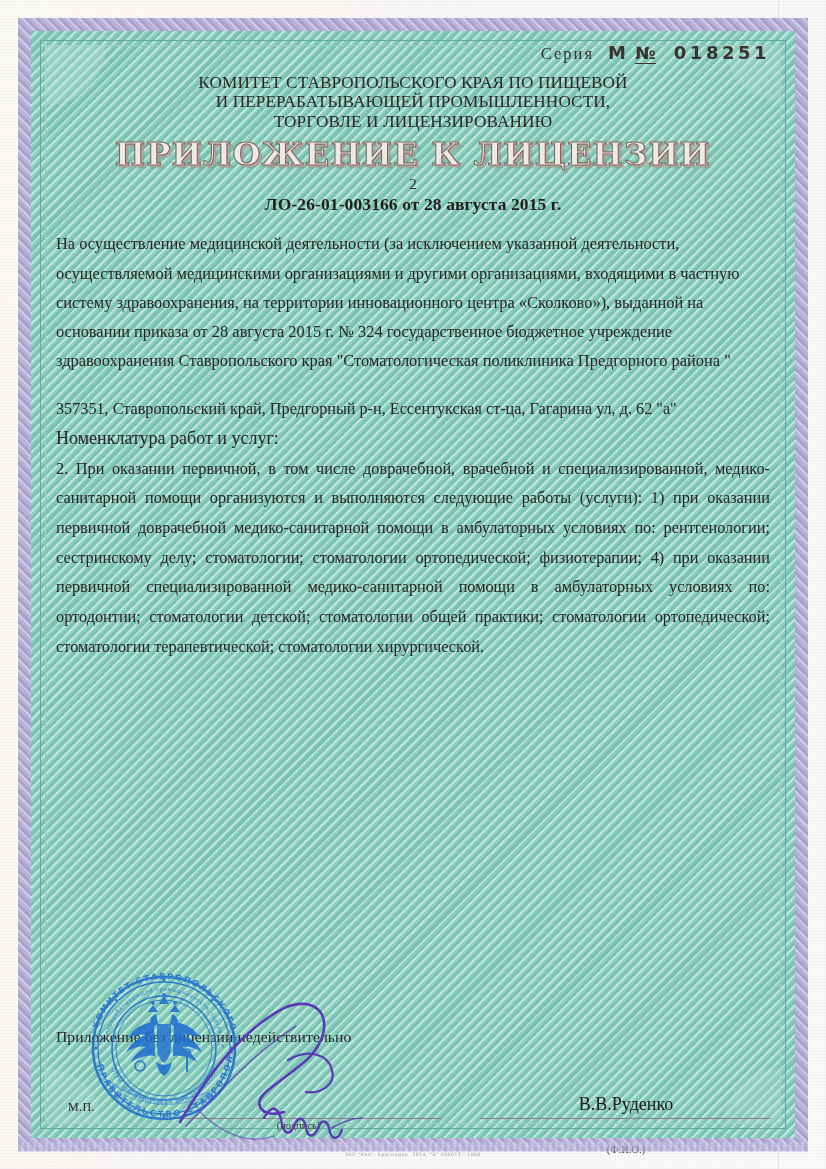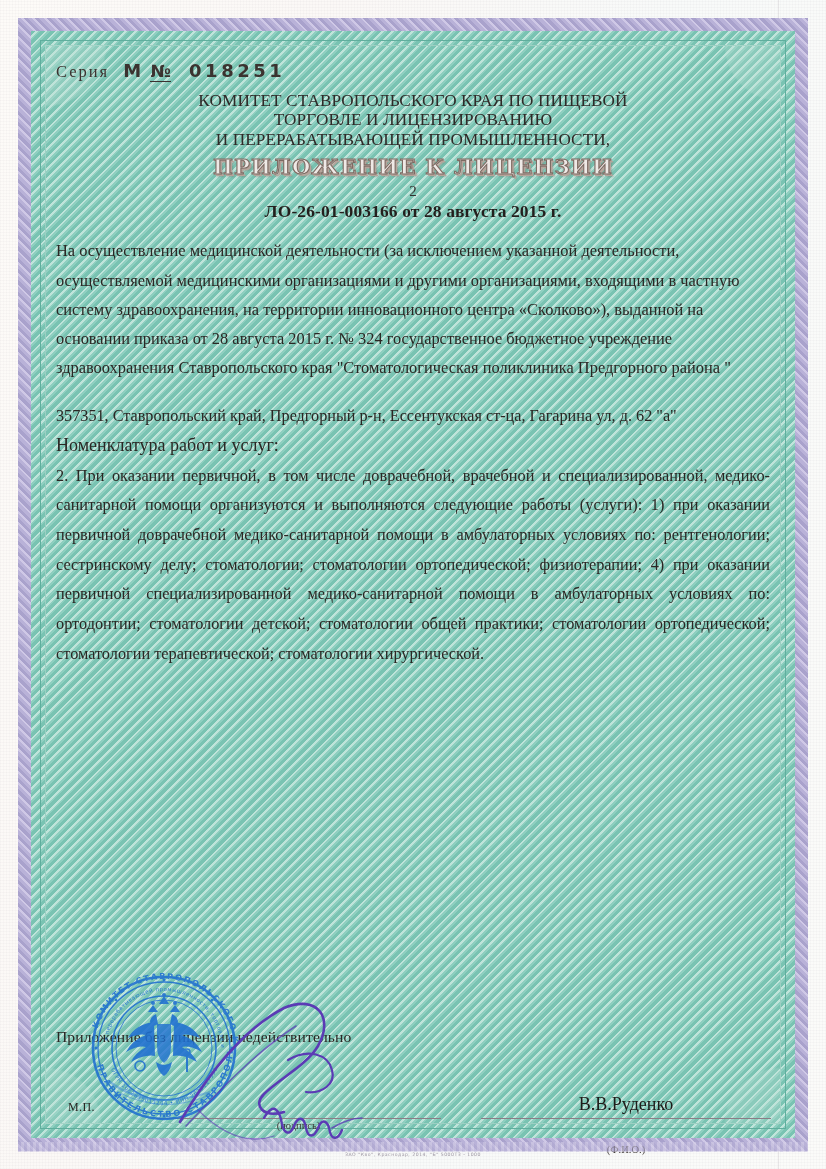--- a/index.html
+++ b/index.html
@@ -61,21 +61,21 @@
       radial-gradient(circle at 100% 0%, rgba(190,225,215,.25) 0 55px, rgba(255,255,255,0) 57px),
       radial-gradient(circle at 0% 100%, rgba(190,225,215,.25) 0 55px, rgba(255,255,255,0) 57px),
       radial-gradient(circle at 100% 100%, rgba(190,225,215,.25) 0 55px, rgba(255,255,255,0) 57px);
     pointer-events:none;
   }
 
   
   #content{position:absolute;left:56px;top:40px;width:714px;}
 
   .serial{
-    text-align:left;margin-top:20px;
+    text-align:right;margin-top:2px;
     color:#3b3330;letter-spacing:.5px;
   }
   .serial .lbl{font-size:16.5px;letter-spacing:2px;}
   .serial .ser{font-family:"DejaVu Sans",sans-serif;font-weight:bold;font-size:18px;margin-left:14px;letter-spacing:1px;}
   .serial .no{font-family:"DejaVu Sans",sans-serif;font-weight:bold;font-size:17px;margin-left:8px;}
   .serial .no u{text-decoration:none;border-bottom:1.6px solid #3b3330;}
   .serial .num{font-family:"DejaVu Sans",sans-serif;font-weight:bold;font-size:18px;margin-left:18px;letter-spacing:3.5px;}
 
   .org{
     text-align:center;margin-top:9px;
@@ -83,21 +83,21 @@
     letter-spacing:.1px;
   }
   .org div{white-space:nowrap;}
 
   
   .deco-title{
     text-align:center;
     margin-top:7px;
     font-family:"DejaVu Serif", serif;
     font-weight:bold;
-    font-size:21px;
+    font-size:32px;
     letter-spacing:1.2px;
     color:#efe9e6;
     -webkit-text-stroke:1.1px #7d6a62;
     text-shadow:
        2px 2px 0 #b6a49b,
        1px 1px 0 #cbbdb5,
        3px 3px 2px rgba(110,90,80,.35);
     line-height:1;
     white-space:nowrap;
   }
@@ -183,22 +183,22 @@
   <div id="corner-tint"></div>
 
   <div id="content">
 
     <div class="serial">
       <span class="lbl">Серия</span><span class="ser">М</span><span class="no"><u>№</u></span><span class="num">018251</span>
     </div>
 
     <div class="org">
       <div>КОМИТЕТ СТАВРОПОЛЬСКОГО КРАЯ ПО ПИЩЕВОЙ</div>
+      <div>И ПЕРЕРАБАТЫВАЮЩЕЙ ПРОМЫШЛЕННОСТИ,</div>
       <div>ТОРГОВЛЕ И ЛИЦЕНЗИРОВАНИЮ</div>
-      <div>И ПЕРЕРАБАТЫВАЮЩЕЙ ПРОМЫШЛЕННОСТИ,</div>
     </div>
 
     <div class="deco-title">ПРИЛОЖЕНИЕ К ЛИЦЕНЗИИ</div>
 
     <div class="page-no">2</div>
     <div class="lic-no">ЛО-26-01-003166 от 28 августа 2015 г.</div>
 
     <div class="body-par">На осуществление медицинской деятельности (за исключением указанной деятельности, осуществляемой медицинскими организациями и другими организациями, входящими в частную систему здравоохранения, на территории инновационного центра «Сколково»), выданной на основании приказа от 28 августа 2015 г. № 324 государственное бюджетное учреждение здравоохранения Ставропольского края "Стоматологическая поликлиника Предгорного района "</div>
 
     <div class="addr">357351, Ставропольский край, Предгорный р-н, Ессентукская ст-ца, Гагарина ул, д. 62 "а"</div>

